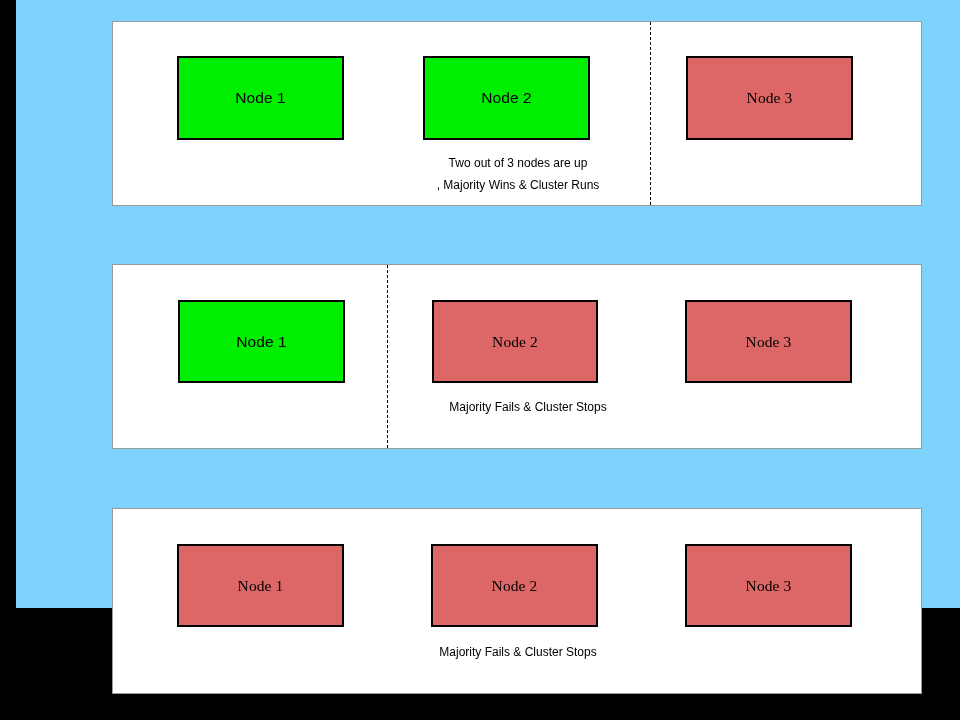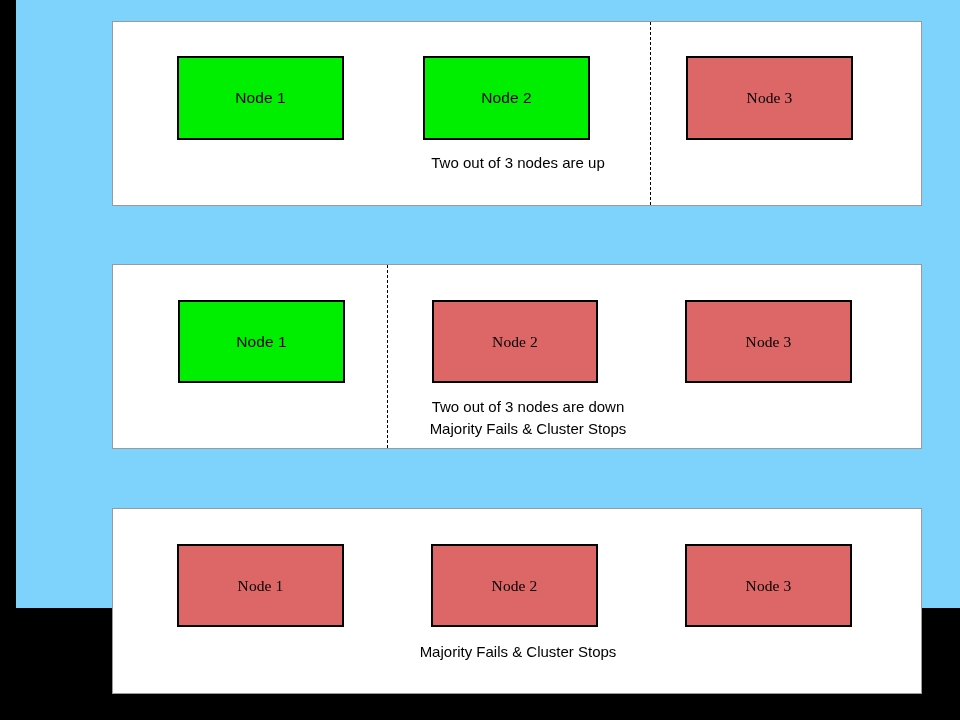--- a/index.html
+++ b/index.html
@@ -74,21 +74,21 @@
     width: 0;
     border-left: 1px dashed #000000;
   }
   .p1-divider { left: 537px; }
   .p2-divider { left: 274px; }
 
   
   .caption {
     position: absolute;
     text-align: center;
-    font-size: 15px;
+    font-size: 12px;
     line-height: 22px;
     color: #000000;
     white-space: nowrap;
   }
   .caption-line { display: block; }
 
   .p1-caption { left: 0;   top: 130px; width: 810px; }
   .p2-caption { left: 10px; top: 131px; width: 810px; }
   .p3-caption { left: 0;   top: 132px; width: 810px; }
 </style>
@@ -108,20 +108,21 @@
     </div>
 
     <div class="node-box node-down p1-n3">
       <span>Node 3</span>
     </div>
 
     <div class="divider p1-divider"></div>
 
     <div class="caption p1-caption">
       <span class="caption-line">Two out of 3 nodes are up</span>
+      <span class="caption-line">, Majority Wins &amp; Cluster Runs</span>
     </div>
 
   </div>
 
   <div class="panel panel-2">
 
     <div class="node-box node-up p2-n1">
       <span>Node 1</span>
     </div>
 
@@ -129,21 +130,20 @@
       <span>Node 2</span>
     </div>
 
     <div class="node-box node-down p2-n3">
       <span>Node 3</span>
     </div>
 
     <div class="divider p2-divider"></div>
 
     <div class="caption p2-caption">
-      <span class="caption-line">Two out of 3 nodes are down</span>
       <span class="caption-line">Majority Fails &amp; Cluster Stops</span>
     </div>
 
   </div>
 
   <div class="panel panel-3">
 
     <div class="node-box node-down p3-n1">
       <span>Node 1</span>
     </div>

